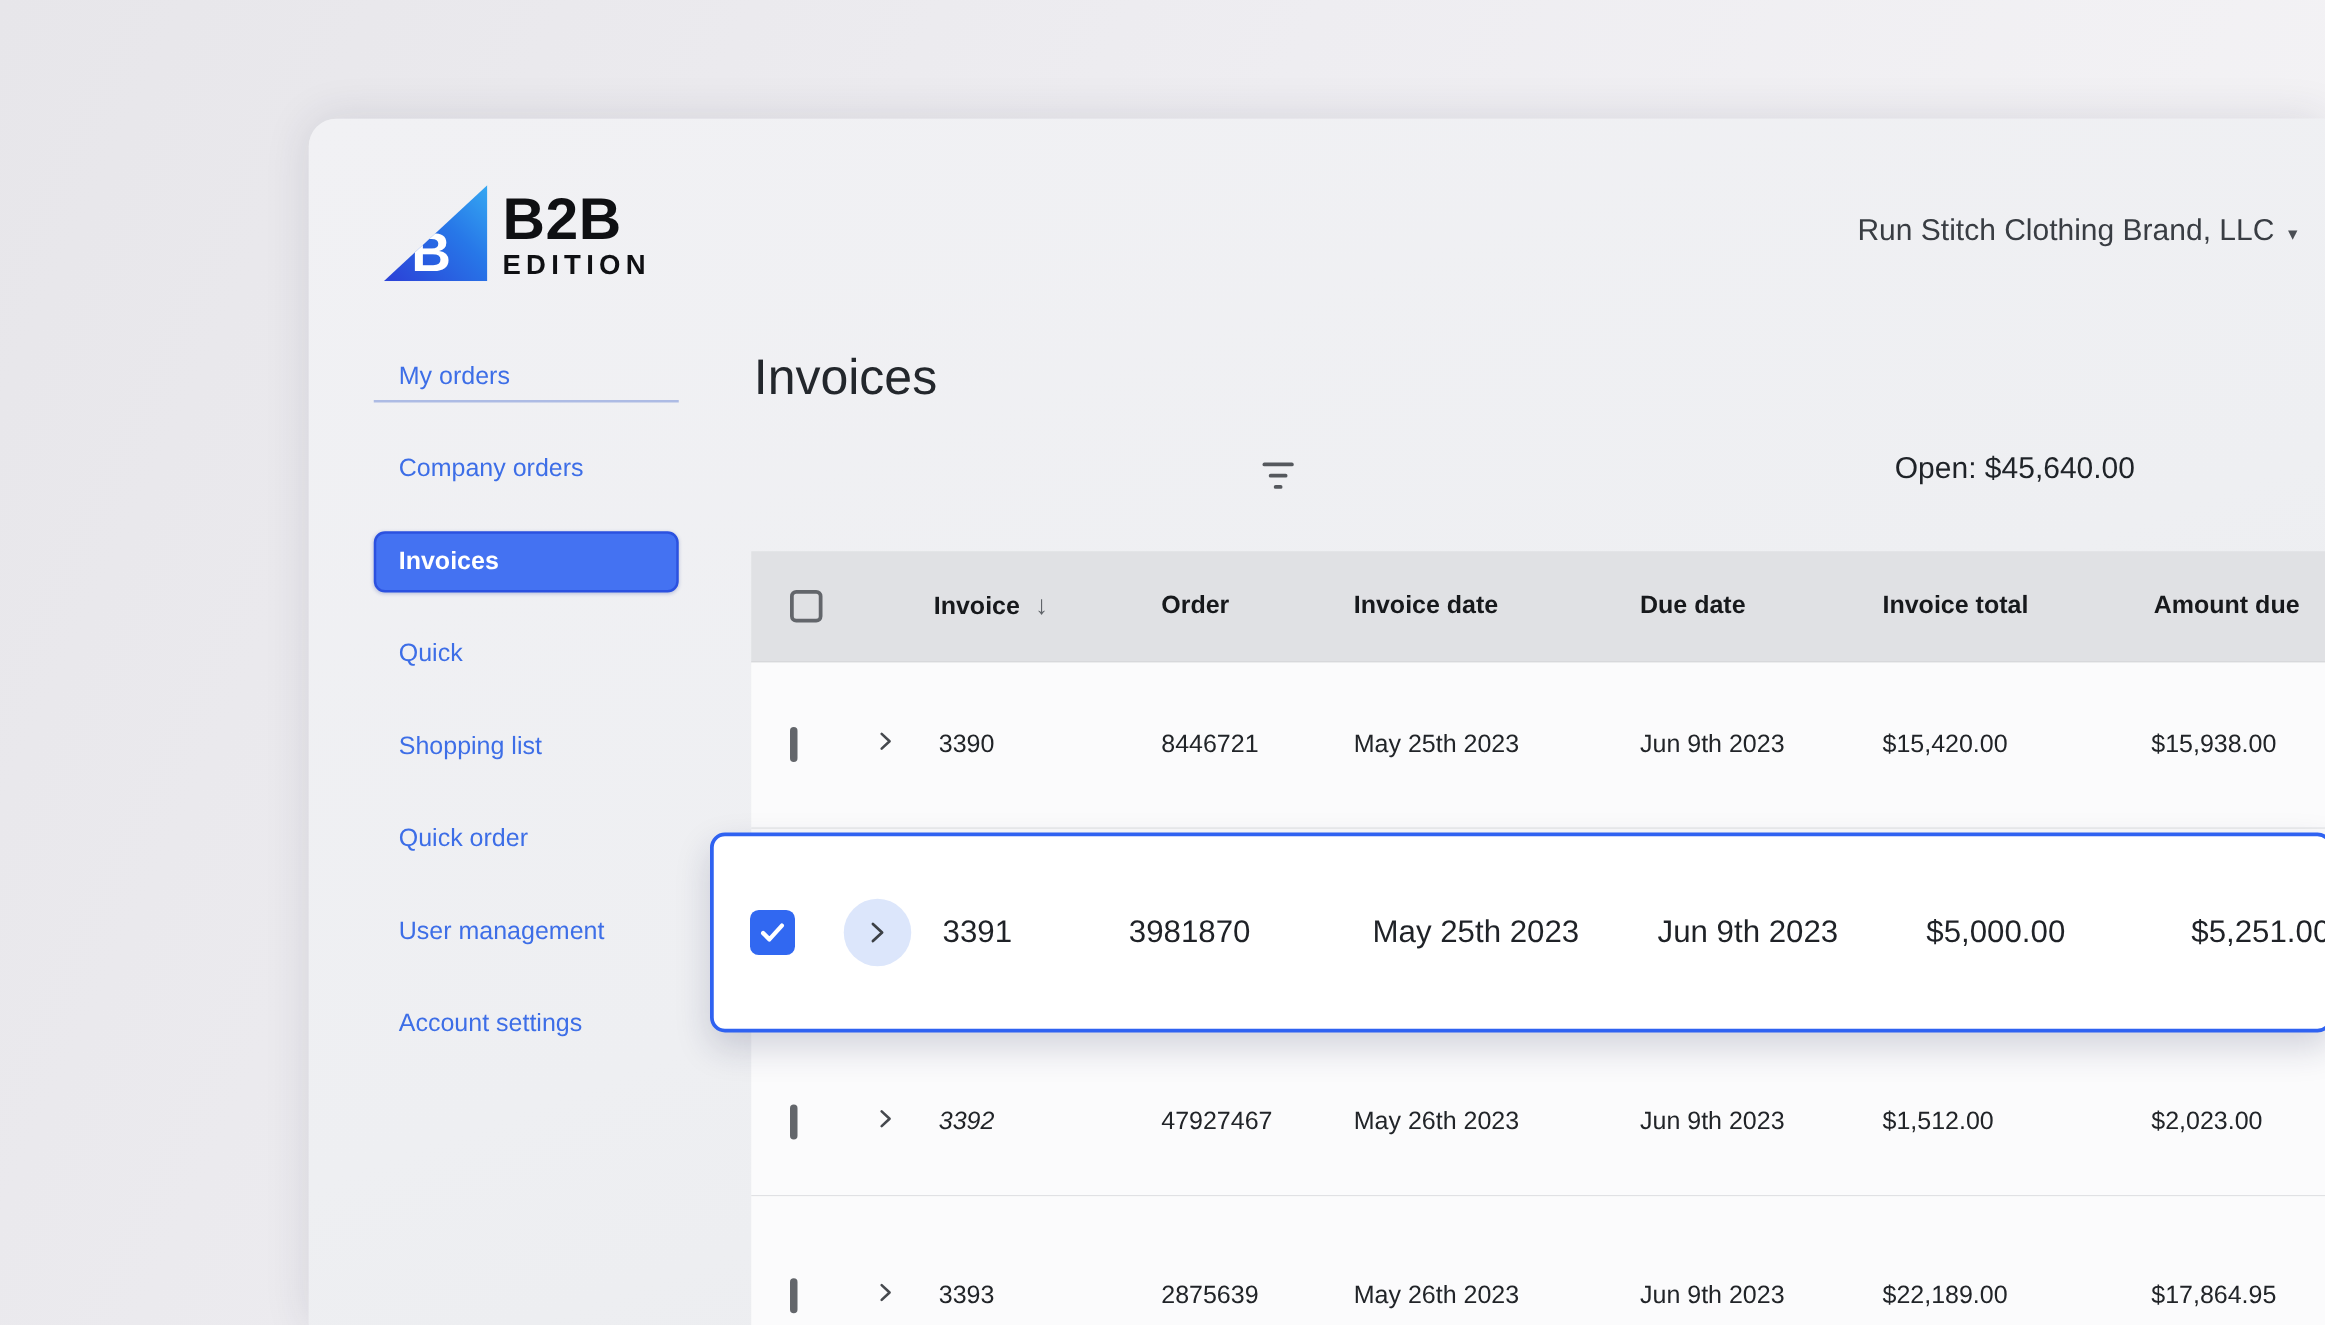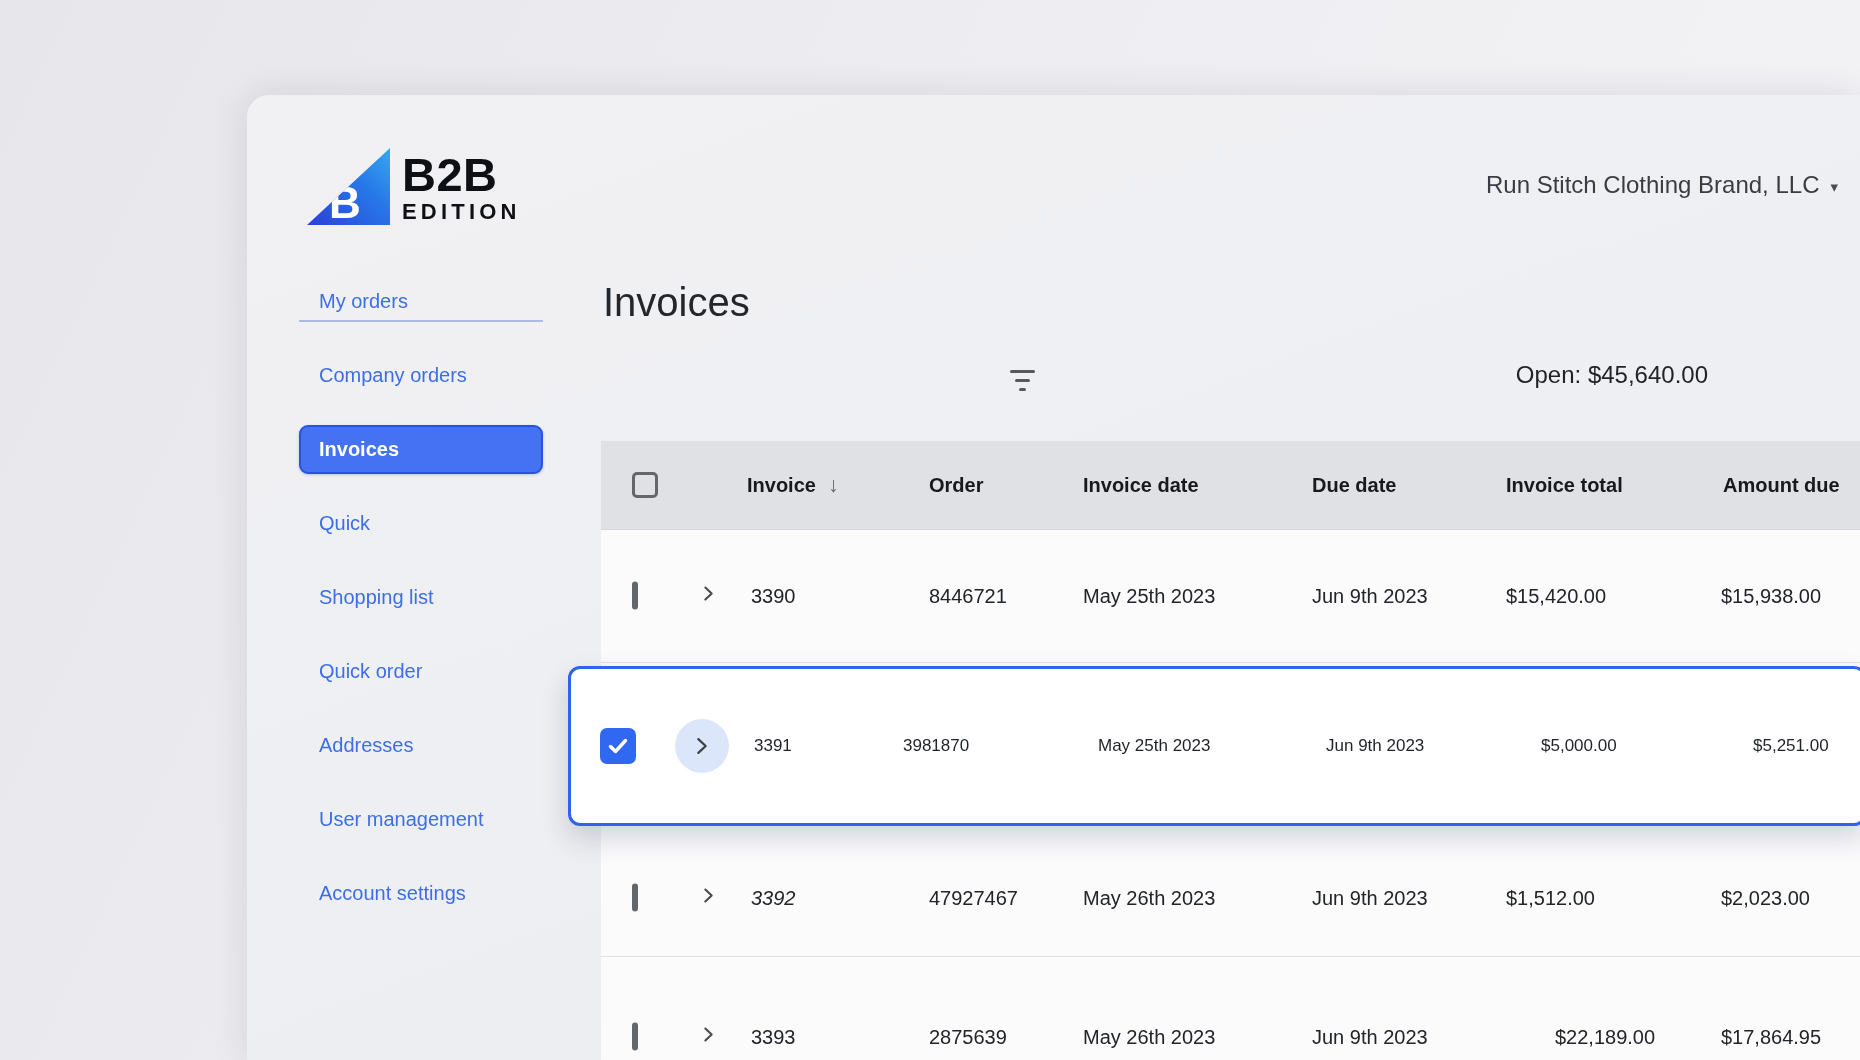--- a/index.html
+++ b/index.html
@@ -81,21 +81,21 @@
     width:26px;height:26px;border:3px solid #63666B;border-radius:5px;background:transparent;cursor:pointer;box-sizing:border-box;
   }
   .chev{width:19px;height:19px;cursor:pointer;}
   .chev path{stroke:#46494E;stroke-width:2.6;fill:none;stroke-linecap:round;stroke-linejoin:round;}
   
   .sel-card{
     position:absolute;left:321px;top:571px;right:-6px;height:160px;z-index:5;box-sizing:border-box;
     background:#FFFFFF;border:3px solid #2F62F1;border-radius:12px;
     box-shadow:0 12px 28px rgba(25,35,80,.18);
   }
-  .sel-card .cell{font-size:17px;color:#1F2227;}
+  .sel-card .cell{font-size:25px;color:#1F2227;}
   .checkbox.checked{
     width:36px;height:36px;border:none;border-radius:7px;background:#3168F1;
     display:flex;align-items:center;justify-content:center;
   }
   .chev-circle{
     width:54px;height:54px;border-radius:50%;background:#DCE6FB;
     display:flex;align-items:center;justify-content:center;cursor:pointer;
   }
   .chev-circle .chev{width:22px;height:22px;}
   .chev-circle .chev path{stroke:#3C4045;stroke-width:2.4;}
@@ -139,23 +139,20 @@
       </div>
     </div>
     <div class="nav-slot">
         <span class="nav-link">Quick</span>
       </div>
     <div class="nav-slot">
         <span class="nav-link">Shopping list</span>
       </div>
     <div class="nav-slot">
         <span class="nav-link">Quick order</span>
-      </div>
-    <div class="nav-slot">
-        <span class="nav-link">Addresses</span>
       </div>
     <div class="nav-slot">
         <span class="nav-link">User management</span>
       </div>
     <div class="nav-slot">
         <span class="nav-link">Account settings</span>
       </div>
   </nav>
 
   <h1 class="page-title" style="margin:0;">Invoices</h1>
@@ -216,21 +213,21 @@
 
     <div class="trow r3">
       <span class="cell" style="left:31px;"><span class="checkbox"></span></span>
       <span class="cell" style="left:98px;"><svg class="chev" viewBox="0 0 24 24">
             <path d="M8 4.5l8 7.5-8 7.5"></path>
           </svg></span>
       <span class="cell" style="left:150px;">3393</span>
       <span class="cell" style="left:328px;">2875639</span>
       <span class="cell" style="left:482px;">May 26th 2023</span>
       <span class="cell" style="left:711px;">Jun 9th 2023</span>
-      <span class="cell" style="left:954px;">$22,189.00</span>
+      <span class="cell" style="left:905px;">$22,189.00</span>
       <span class="cell" style="left:1120px;">$17,864.95</span>
     </div>
   </div>
 
   <div class="sel-card">
     <span class="cell" style="left:29px;">
       <span class="checkbox checked">
         <svg class="check-svg" viewBox="0 0 24 24">
             <path d="M4.5 12.5l5 5 10-11"></path>
           </svg>

